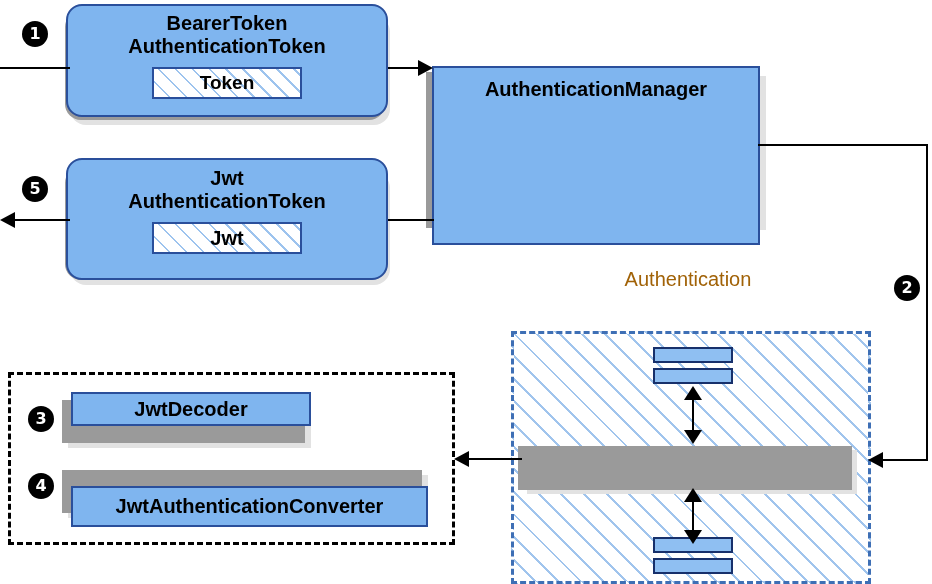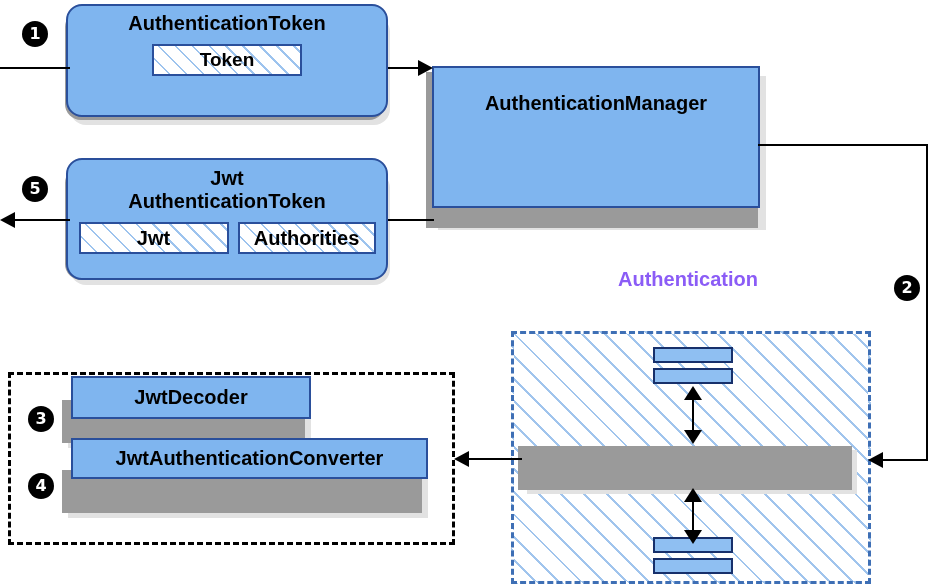--- a/index.html
+++ b/index.html
@@ -76,63 +76,63 @@
     box-sizing:border-box;
     background-color:#ffffff;
     background-image:repeating-linear-gradient(
         45deg,
         rgba(150,190,235,0) 0px,
         rgba(150,190,235,0) 14px,
         rgba(150,190,235,.9) 14px,
         rgba(150,190,235,.9) 16px);
   }
   .plain-title{
-    font-weight:bold;color:#8b5cf6;text-align:center;line-height:1.18;
+    font-weight:normal;color:#a16207;text-align:center;line-height:1.18;
   }
   .small-bar{
     background:#8FBFF2;
     border:2px solid #17306B;
     box-sizing:border-box;
   }
 </style>
 </head>
 <body>
 
 <div id="canvas">
 
   <div class="abs badge" style="left:22px;top:21px;">1</div>
 
   <div class="abs hline" style="left:0px;top:67px;width:70px;"></div>
 
   <div class="abs shadow-light rounded" style="left:70px;top:16px;width:320px;height:109px;"></div>
   <div class="abs shadow-dark rounded" style="left:65px;top:11px;width:320px;height:109px;"></div>
   <div class="abs blue-box rounded" style="left:66px;top:4px;width:322px;height:113px;z-index:3;flex-direction:column;justify-content:flex-start;padding-top:6px;">
+    <div style="font-size:20px;">BearerToken</div>
     <div style="font-size:20px;">AuthenticationToken</div>
     <div class="hatch-white" style="margin-top:9px;width:150px;height:32px;font-size:19px;">Token</div>
   </div>
 
   <div class="abs hline" style="left:388px;top:67px;width:32px;"></div>
   <div class="abs arrow arrow-right" style="left:418px;top:60px;"></div>
 
   <div class="abs shadow-light" style="left:438px;top:76px;width:328px;height:154px;"></div>
   <div class="abs shadow-dark" style="left:426px;top:72px;width:332px;height:156px;"></div>
-  <div class="abs blue-box" style="left:432px;top:66px;width:328px;height:142px;z-index:3;flex-direction:column;justify-content:flex-start;padding-top:24px;">
+  <div class="abs blue-box" style="left:432px;top:66px;width:328px;height:179px;z-index:3;flex-direction:column;justify-content:flex-start;padding-top:10px;">
     <div style="font-size:20px;">AuthenticationManager</div>
   </div>
 
   <div class="abs badge" style="left:22px;top:176px;">5</div>
 
   <div class="abs shadow-light rounded" style="left:70px;top:172px;width:320px;height:113px;"></div>
   <div class="abs shadow-dark rounded" style="left:65px;top:167px;width:320px;height:113px;"></div>
   <div class="abs blue-box rounded" style="left:66px;top:158px;width:322px;height:122px;z-index:3;flex-direction:column;justify-content:flex-start;padding-top:7px;">
     <div style="font-size:20px;">Jwt</div>
     <div style="font-size:20px;">AuthenticationToken</div>
     <div style="display:flex;gap:9px;margin-top:9px;">
       <div class="hatch-white" style="width:150px;height:32px;font-size:20px;">Jwt</div>
-      <div class="hatch-white" style="width:138px;height:32px;font-size:20px;">Authorities</div>
     </div>
   </div>
 
   <div class="abs hline" style="left:388px;top:219px;width:46px;"></div>
 
   <div class="abs hline" style="left:15px;top:219px;width:55px;"></div>
   <div class="abs arrow arrow-left" style="left:0px;top:212px;"></div>
 
   <div class="abs badge" style="left:894px;top:275px;">2</div>
   <div class="abs hline" style="left:758px;top:144px;width:170px;"></div>
@@ -164,20 +164,20 @@
   <div class="abs small-bar" style="left:653px;top:558px;width:80px;height:16px;z-index:3;"></div>
 
   <div class="abs hline" style="left:468px;top:458px;width:54px;z-index:5;"></div>
   <div class="abs arrow arrow-left" style="left:454px;top:451px;z-index:6;"></div>
 
   <div class="abs dashed-black" style="left:8px;top:372px;width:447px;height:173px;z-index:1;"></div>
 
   <div class="abs badge" style="left:28px;top:406px;">3</div>
   <div class="abs shadow-light" style="left:68px;top:405px;width:243px;height:43px;z-index:2;"></div>
   <div class="abs shadow-dark" style="left:62px;top:400px;width:243px;height:43px;z-index:2;"></div>
-  <div class="abs blue-box" style="left:71px;top:376px;width:240px;height:43px;font-size:20px;z-index:3;">JwtDecoder</div>
+  <div class="abs blue-box" style="left:71px;top:392px;width:240px;height:34px;font-size:20px;z-index:3;">JwtDecoder</div>
 
   <div class="abs badge" style="left:28px;top:473px;">4</div>
   <div class="abs shadow-light" style="left:68px;top:475px;width:360px;height:43px;z-index:2;"></div>
   <div class="abs shadow-dark" style="left:62px;top:470px;width:360px;height:43px;z-index:2;"></div>
-  <div class="abs blue-box" style="left:71px;top:438px;width:357px;height:41px;font-size:20px;z-index:3;">JwtAuthenticationConverter</div>
+  <div class="abs blue-box" style="left:71px;top:486px;width:357px;height:41px;font-size:20px;z-index:3;">JwtAuthenticationConverter</div>
 
 </div>
 
 </body></html>

